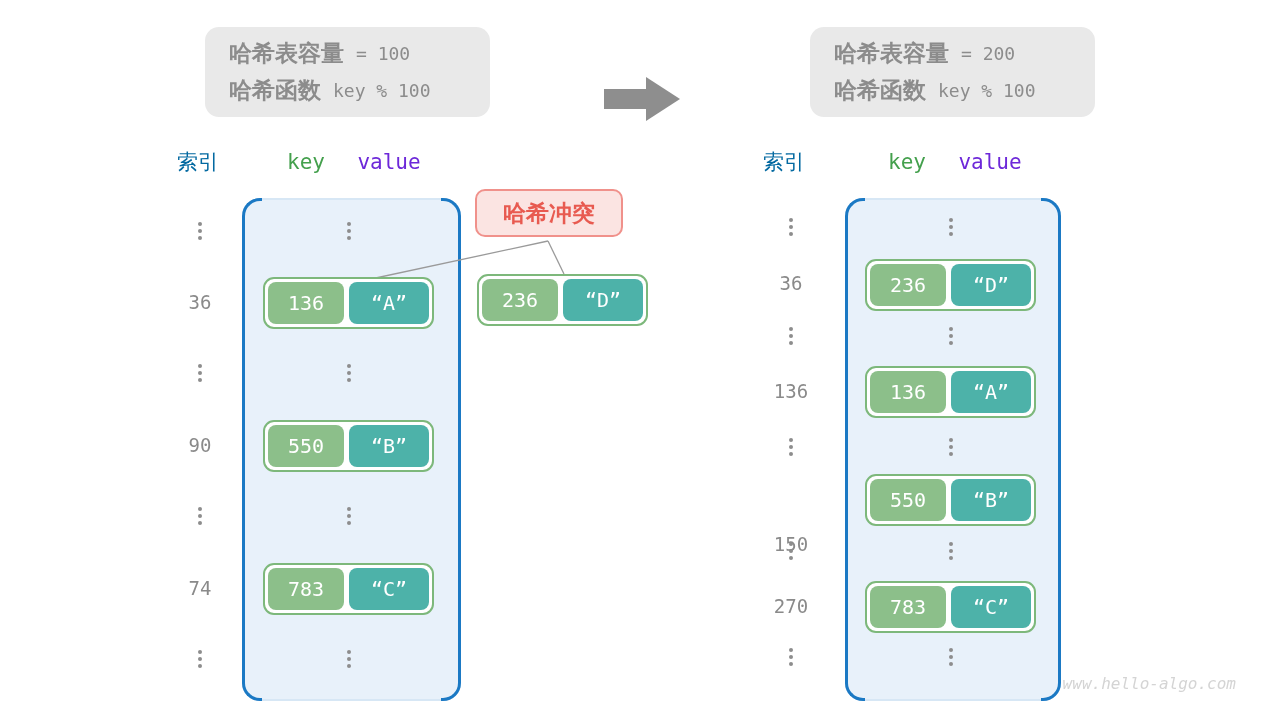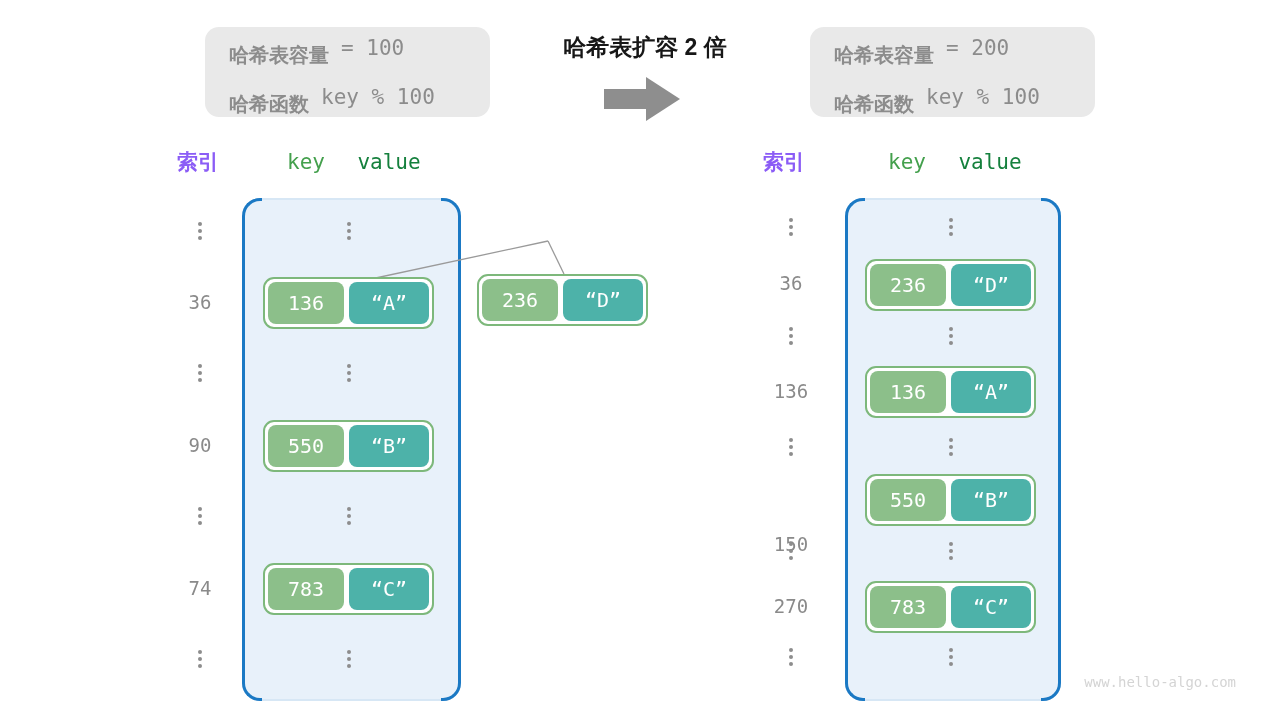--- a/index.html
+++ b/index.html
@@ -8,39 +8,39 @@
     font-family:"Liberation Sans",sans-serif;
   }
   .mono{font-family:"DejaVu Sans Mono","Liberation Mono",monospace;}
 
   
   .infobox{
     position:absolute;background:#e9e9e9;border-radius:14px;
     padding:13px 24px;display:flex;flex-direction:column;justify-content:center;gap:6px;
   }
   .infobox .line{display:flex;align-items:center;gap:12px;white-space:nowrap;}
-  .infobox .cjk{font-weight:700;color:#8c8c8c;font-size:20px;margin-top:16px;}
-  .infobox .mv{color:#8c8c8c;font-size:21px;}
+  .infobox .cjk{font-weight:700;color:#8c8c8c;font-size:23px;}
+  .infobox .mv{color:#8c8c8c;font-size:18px;}
 
   
   .expand-title{
     position:absolute;left:530px;top:32px;width:230px;text-align:center;
     font-weight:700;font-size:23px;color:#171717;white-space:nowrap;
   }
   .arrow-body{position:absolute;left:604px;top:89px;width:42px;height:20px;background:#8e8e8e;}
   .arrow-head{
     position:absolute;left:646px;top:77px;width:0;height:0;
     border-left:34px solid #8e8e8e;border-top:22px solid transparent;border-bottom:22px solid transparent;
   }
 
   
   .col-header{position:absolute;top:149px;height:26px;font-size:21px;text-align:center;line-height:26px;white-space:nowrap;}
-  .h-index{color:#8b5cf6;font-weight:700;}
+  .h-index{color:#0369a1;font-weight:400;}
   .h-key{color:#44a04d;}
-  .h-value{color:#15803d;}
+  .h-value{color:#6d28d9;}
 
   
   .array-box{
     position:absolute;background:#e8f1fa;border:2px solid #d7e7f5;border-radius:18px;
   }
   .array-box::before,.array-box::after{
     content:"";position:absolute;top:-2px;bottom:-2px;width:20px;
     border:3px solid #1b79c4;box-sizing:border-box;
   }
   .array-box::before{left:-2px;border-right:none;border-radius:18px 0 0 18px;}
@@ -69,40 +69,39 @@
   
   .collision-label{
     position:absolute;left:475px;top:189px;width:148px;height:48px;z-index:6;
     background:#fbe4e2;border:2px solid #f0918b;border-radius:10px;
     display:flex;align-items:center;justify-content:center;
     color:#e85a50;font-weight:700;font-size:23px;box-sizing:border-box;
   }
   .overlay{position:absolute;left:0;top:0;z-index:4;pointer-events:none;}
 
   .watermark{
-    position:absolute;right:44px;top:674px;font-size:14px;color:#d4d4d4;z-index:2;
+    position:absolute;right:44px;top:674px;font-size:16px;color:#d4d4d4;z-index:2;font-style:italic;
   }
 </style>
 </head>
 <body>
 
 <div class="canvas">
 
   <div class="infobox" style="left:205px;top:27px;width:237px;height:64px;">
     <div class="line">
       <span class="cjk">哈希表容量</span>
       <span class="mv mono">=  100</span>
     </div>
     <div class="line">
       <span class="cjk">哈希函数</span>
       <span class="mv mono">key % 100</span>
     </div>
   </div>
 
-  <div class="expand-title">哈希表扩容 2 倍</div>
   <div class="arrow-body"></div>
   <div class="arrow-head"></div>
 
   <div class="infobox" style="left:810px;top:27px;width:237px;height:64px;">
     <div class="line">
       <span class="cjk">哈希表容量</span>
       <span class="mv mono">=  200</span>
     </div>
     <div class="line">
       <span class="cjk">哈希函数</span>
@@ -170,20 +169,21 @@
   <div class="vdots" style="left:341px;top:650px;">
       <b></b>
       <b></b>
       <b></b>
     </div>
 
   <svg class="overlay" width="1280" height="720">
     <line x1="548" y1="241" x2="357" y2="282" stroke="#9a9a9a" stroke-width="1.3"></line>
     <line x1="548" y1="241" x2="564" y2="274" stroke="#9a9a9a" stroke-width="1.3"></line>
   </svg>
+  <div class="collision-label">哈希冲突</div>
   <div class="entry" style="left:477px;top:274px;">
     <div class="cell key mono">236</div>
     <div class="cell val mono">“D”</div>
   </div>
 
   <div class="col-header h-index" style="left:754px;width:60px;">索引</div>
   <div class="col-header h-key mono" style="left:877px;width:60px;">key</div>
   <div class="col-header h-value mono" style="left:952px;width:76px;">value</div>
 
   <div class="array-box" style="left:845px;top:198px;width:212px;height:499px;"></div>

